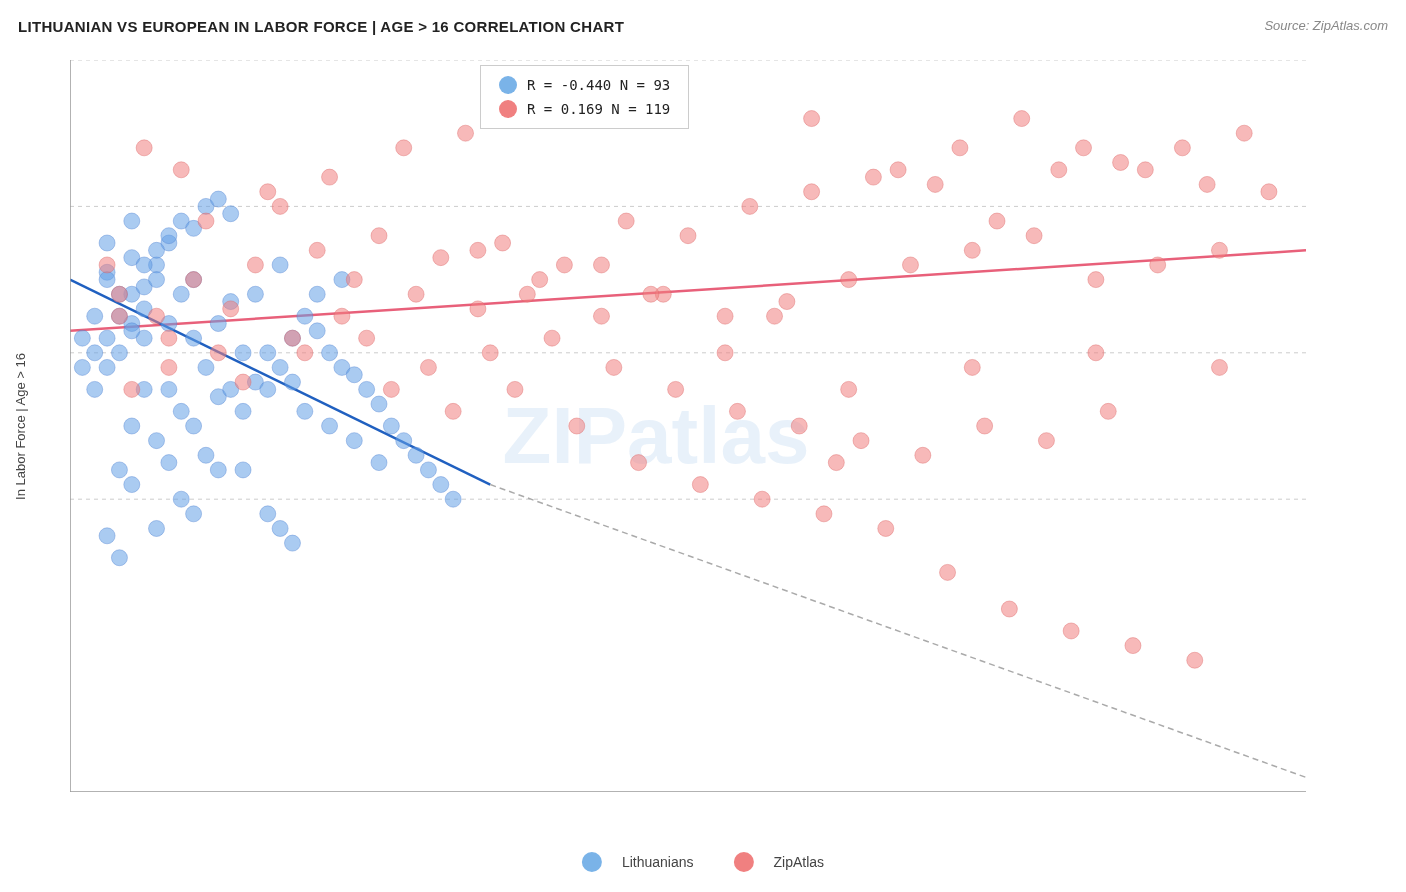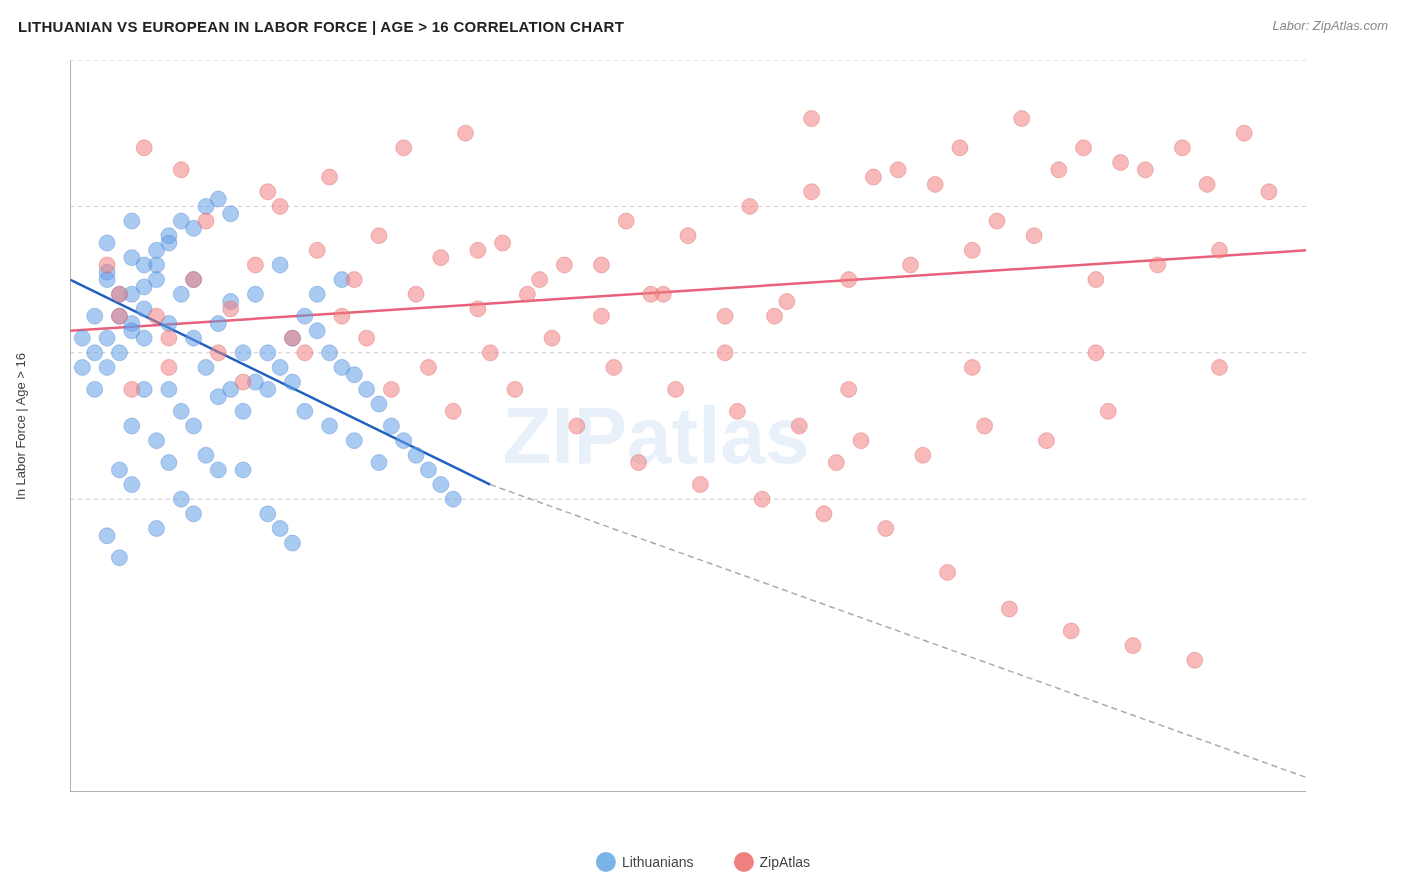--- a/index.html
+++ b/index.html
@@ -69,38 +69,38 @@
       bottom: 20px;
       left: 50%;
       transform: translateX(-50%);
       display: flex;
       align-items: center;
       gap: 40px;
     }
     .footer-item {
       display: flex;
       align-items: center;
-      gap: 6px;
+      gap: 20px;
       font-size: 14px;
       color: #444;
     }
     .footer-color {
       width: 20px;
       height: 20px;
       border-radius: 50%;
     }
   </style>
 </head>
 <body>
 
 <div class="chart-container">
 
   <div class="chart-title">LITHUANIAN VS EUROPEAN IN LABOR FORCE | AGE &gt; 16 CORRELATION CHART</div>
 
-  <div class="source-label">Labor: ZipAtlas.com</div>
+  <div class="source-label">Source: ZipAtlas.com</div>
 
   <div style="position:absolute; left:8px; top:60px; bottom:100px; width:24px; display:flex; align-items:center; justify-content:center;">
     <div style="transform:rotate(-90deg); white-space:nowrap; font-size:13px; color:#444; transform-origin:center center;">In Labor Force | Age &gt; 16</div>
   </div>
 
   <svg style="position:absolute; top:60px; left:70px; right:100px; bottom:100px;" id="chart-svg" xmlns="http://www.w3.org/2000/svg" width="1236" height="732" viewBox="0 0 1236 732">
   <line x1="0" x2="1236" y1="439.2" y2="439.2" stroke="#ccc" stroke-dasharray="4,4" stroke-width="1"></line>
       <text x="1244" y="444.2" font-size="13" fill="#4a9ae0">40.0%</text>
       <line x1="0" x2="1236" y1="292.8" y2="292.8" stroke="#ccc" stroke-dasharray="4,4" stroke-width="1"></line>
       <text x="1244" y="297.8" font-size="13" fill="#4a9ae0">60.0%</text>
@@ -301,20 +301,30 @@
       <circle cx="383.16" cy="351.36" r="8" fill="rgba(240,128,128,0.55)" stroke="rgba(220,100,100,0.4)" stroke-width="1"></circle>
       <circle cx="766.32" cy="402.59999999999997" r="8" fill="rgba(240,128,128,0.55)" stroke="rgba(220,100,100,0.4)" stroke-width="1"></circle>
       <circle cx="135.96" cy="161.03999999999996" r="8" fill="rgba(240,128,128,0.55)" stroke="rgba(220,100,100,0.4)" stroke-width="1"></circle>
       <circle cx="210.12" cy="146.39999999999998" r="8" fill="rgba(240,128,128,0.55)" stroke="rgba(220,100,100,0.4)" stroke-width="1"></circle>
       <circle cx="49.44" cy="256.2" r="8" fill="rgba(240,128,128,0.55)" stroke="rgba(220,100,100,0.4)" stroke-width="1"></circle>
       <circle cx="98.88" cy="278.16" r="8" fill="rgba(240,128,128,0.55)" stroke="rgba(220,100,100,0.4)" stroke-width="1"></circle>
       <line x1="0" y1="0" x2="0" y2="732" stroke="#999" stroke-width="1.5"></line>
       <line x1="0" y1="732" x2="1236" y2="732" stroke="#999" stroke-width="1.5"></line>
     </svg>
 
+  <div class="legend-box">
+    <div class="legend-row">
+      <div class="legend-color" style="background:#7ab3e8;"></div>
+      <span class="legend-text">R = -0.440   N =  93</span>
+    </div>
+    <div class="legend-row">
+      <div class="legend-color" style="background:#f08080;"></div>
+      <span class="legend-text">R =  0.169   N = 119</span>
+    </div>
+  </div>
 
   <div class="footer-legend">
     <div class="footer-item">
       <div class="footer-color" style="background:#7ab3e8;"></div>
       <span>Lithuanians</span>
     </div>
     <div class="footer-item">
       <div class="footer-color" style="background:#f08080;"></div>
       <span>ZipAtlas</span>
     </div>

